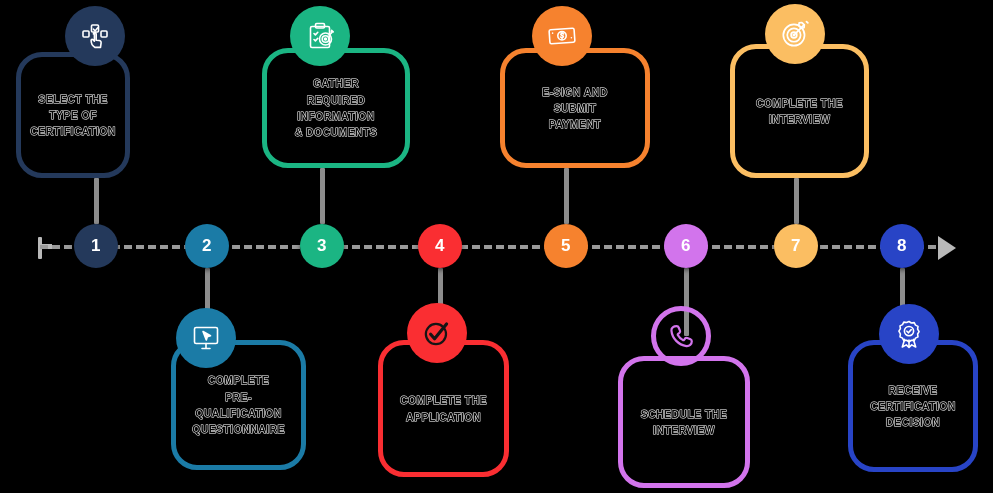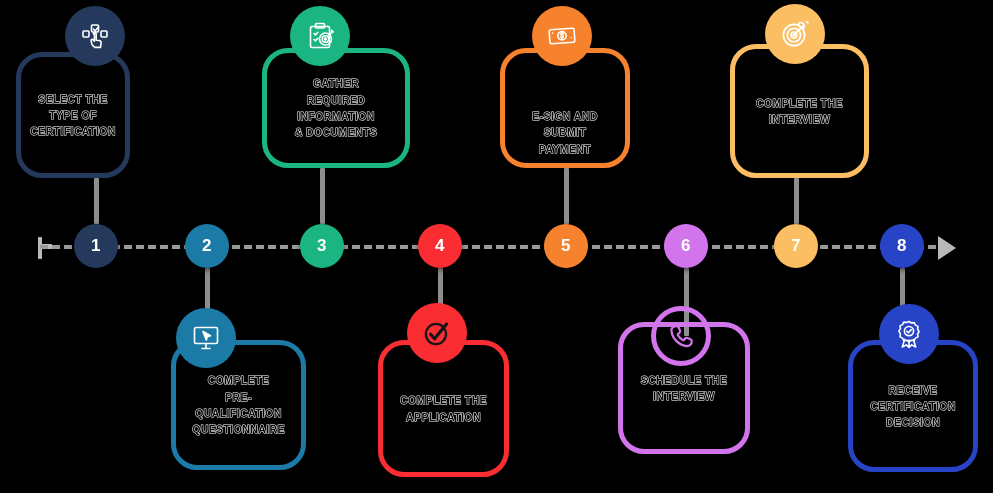--- a/index.html
+++ b/index.html
@@ -124,40 +124,40 @@
           <svg width="34" height="34" viewBox="0 0 32 32" fill="none" stroke="#151515" stroke-width="2.1" stroke-linecap="round" stroke-linejoin="round">
         <circle cx="15" cy="17" r="9.5"></circle>
         <path d="M10 17.2l3.7 4.2L25 7.5" stroke-width="3"></path>
           </svg>
         </span>
     </div>
       <div class="node" style="left:418px;background:#fa2e32;">
       <span>4</span>
     </div>
       <div class="stem" style="left:564px;top:168px;height:56px;"></div>
-      <div class="card" style="left:500px;top:48px;width:130px;height:120px;border-color:#f6822e;align-items:flex-end;">
+      <div class="card" style="left:500px;top:48px;width:150px;height:120px;border-color:#f6822e;">
       <div class="card-text">E-SIGN AND
 SUBMIT
 PAYMENT</div>
     </div>
       <div class="bubble" style="left:532px;top:6px;background:#f6822e;">
       <span>
           <svg width="32" height="32" viewBox="0 0 32 32" fill="none" stroke="#ffffff" stroke-width="1.6" stroke-linecap="round" stroke-linejoin="round">
             <rect x="3.5" y="9" width="25" height="14" rx="1.6" transform="rotate(-4 16 16)"></rect>
         <circle cx="16" cy="15.8" r="4.2"></circle>
         <path d="M17.6 13.9c-.5-.6-2.6-.9-2.8.5-.2 1.2 2.6.9 2.6 2.2 0 1.4-2.3 1.2-2.9.5M16 12.4v.9M16 18.2v1"></path>
         <path d="M6.6 13.1v.1M25.4 17.7v.1"></path>
           </svg>
         </span>
     </div>
       <div class="node" style="left:544px;background:#f6822e;">
       <span>5</span>
     </div>
       <div class="stem" style="left:684px;top:268px;height:68px;"></div>
-      <div class="card" style="left:618px;top:322px;width:132px;height:132px;border-color:#d274ec;justify-content:center;">
+      <div class="card" style="left:618px;top:356px;width:132px;height:132px;border-color:#d274ec;justify-content:center;">
       <div class="card-text">SCHEDULE THE
 INTERVIEW</div>
     </div>
       <div class="bubble hollow" style="left:651px;top:306px;border-color:#d274ec;">
       <span>
           <svg width="30" height="30" viewBox="0 0 32 32" fill="none" stroke="#d274ec" stroke-width="2.4" stroke-linecap="round" stroke-linejoin="round">
         <path d="M11.5 5.5c1 0 1.6.4 2 1.4l1.4 3.4c.4 1 .2 1.8-.6 2.4l-1.4 1c-.4.3-.5.7-.3 1.2a14 14 0 0 0 5.5 5.5c.5.2.9.1 1.2-.3l1-1.4c.6-.8 1.4-1 2.4-.6l3.4 1.4c1 .4 1.4 1 1.4 2 0 3.4-2.6 5.5-5.8 5.2C13.4 25.5 6.5 18.6 5.8 10.3 5.5 7.1 7.9 5.5 11.5 5.5z"></path>
           </svg>
         </span>
     </div>

